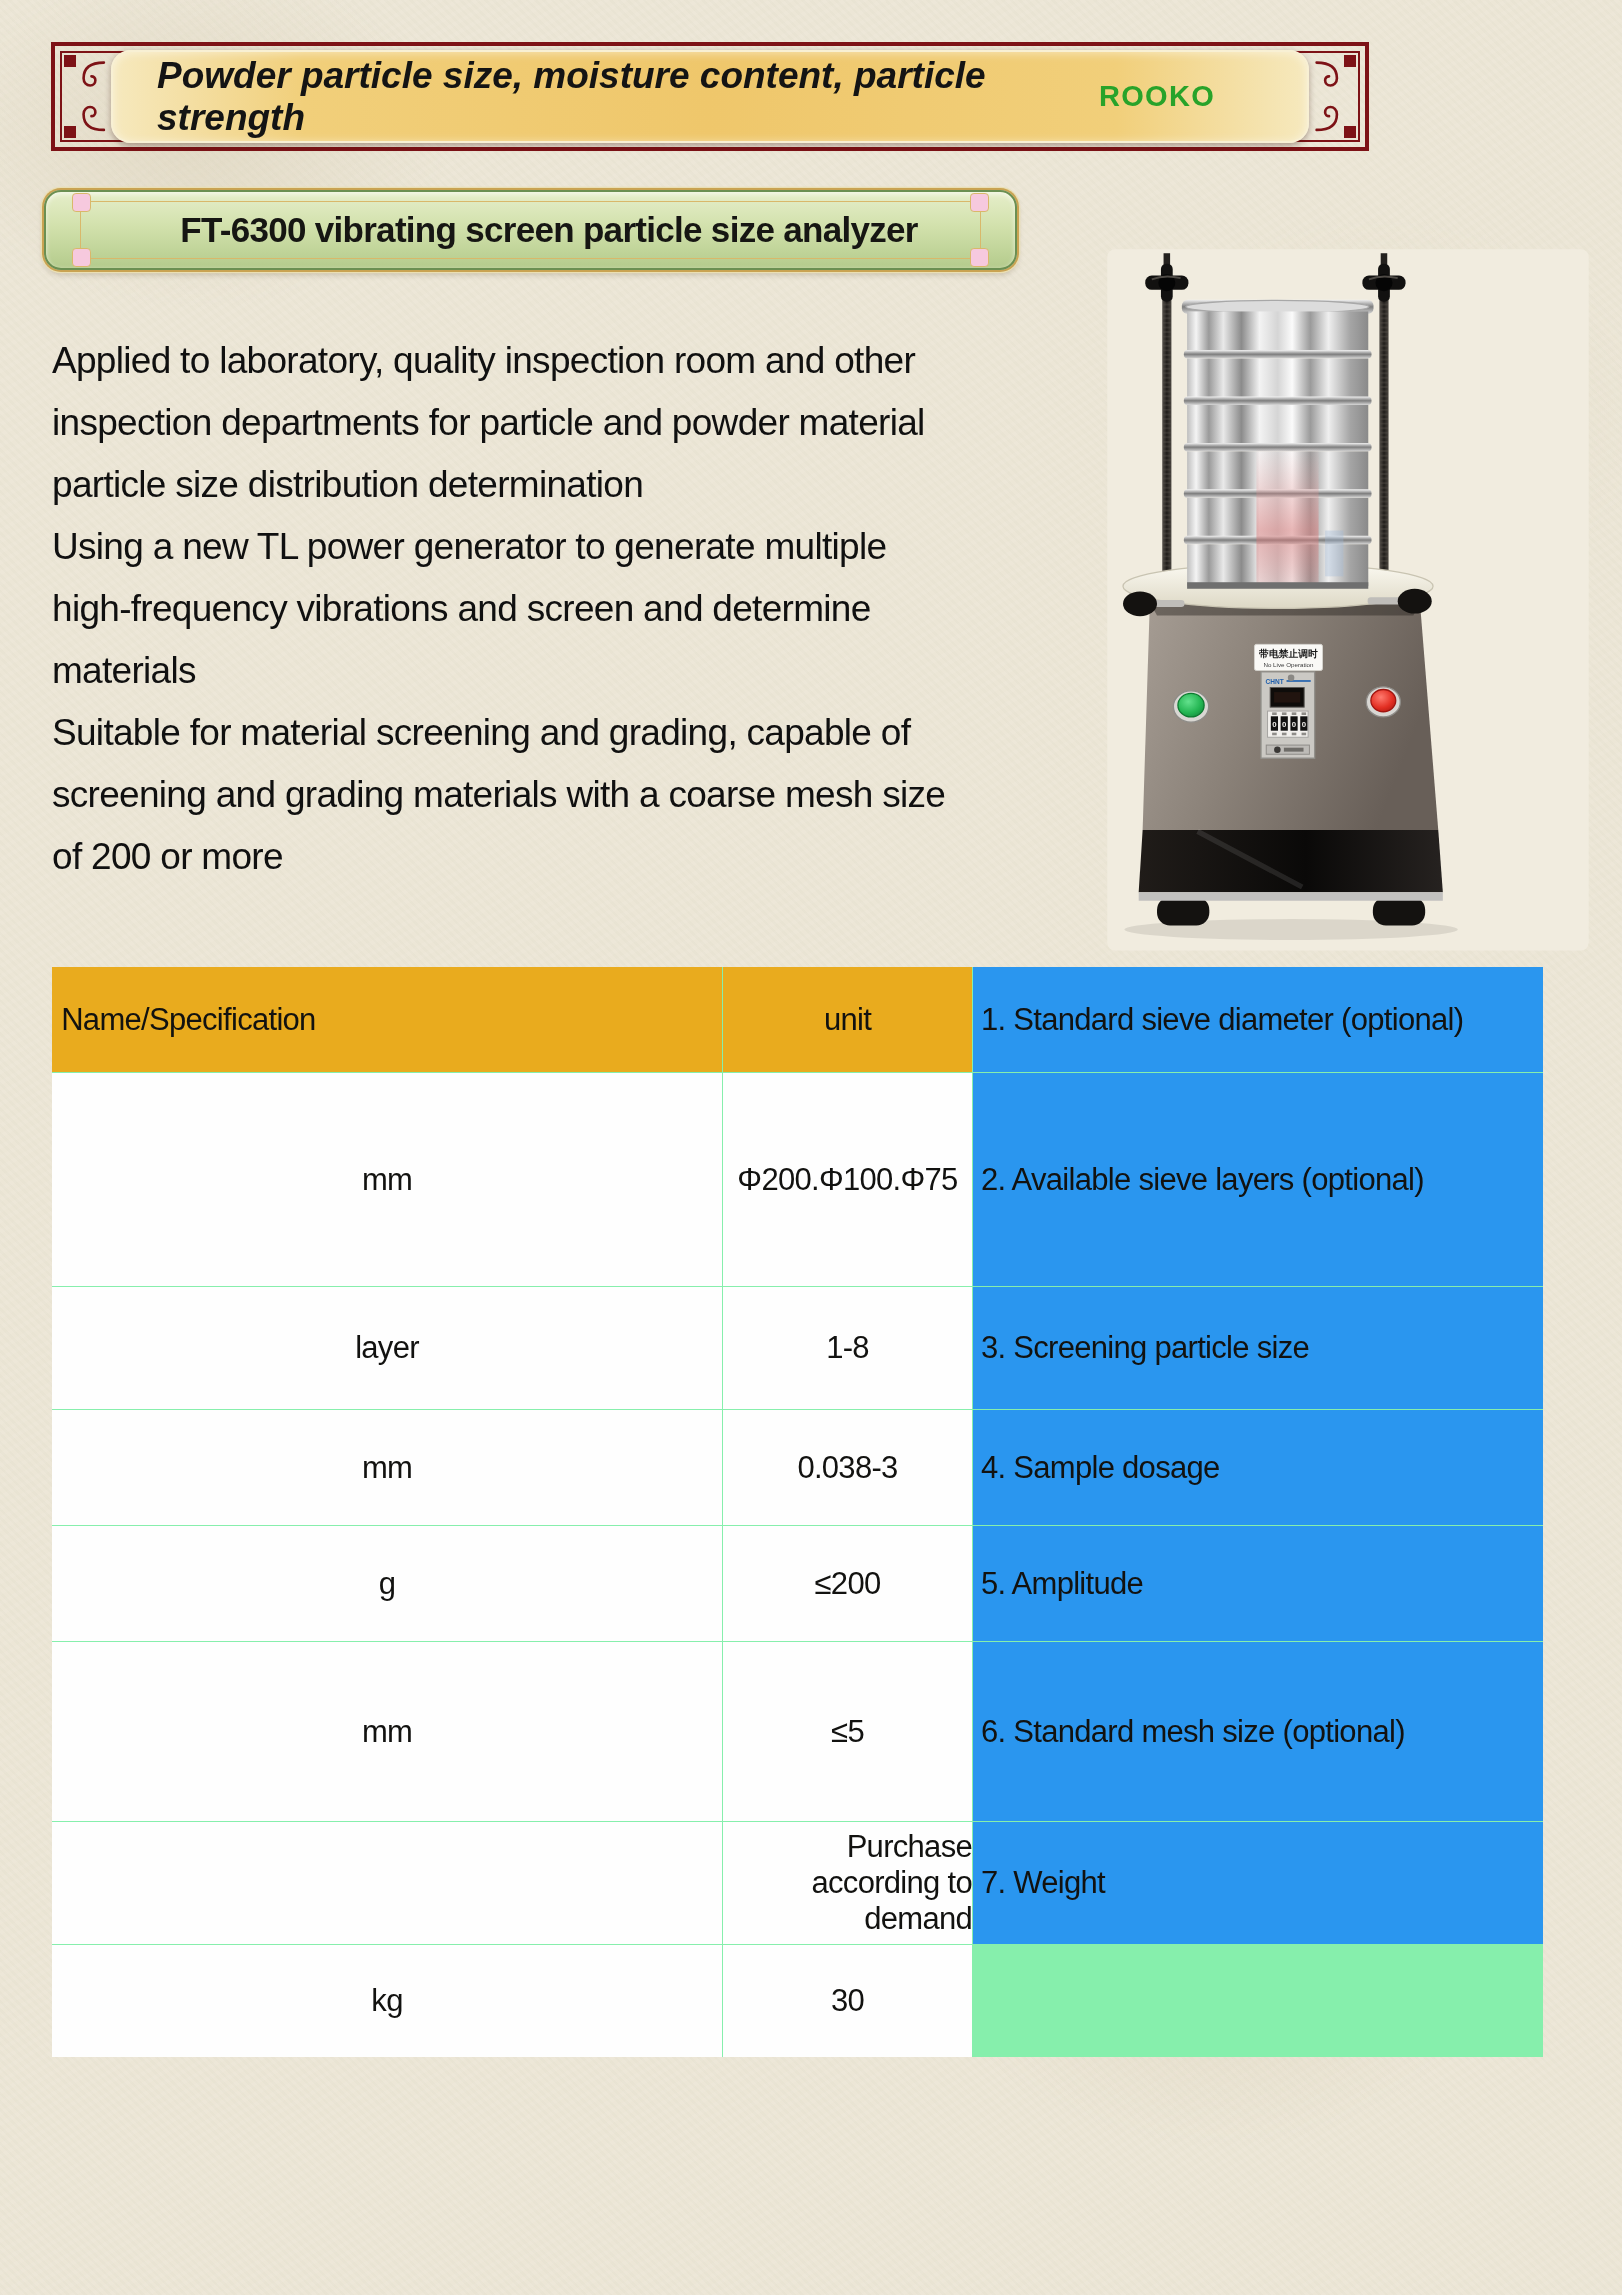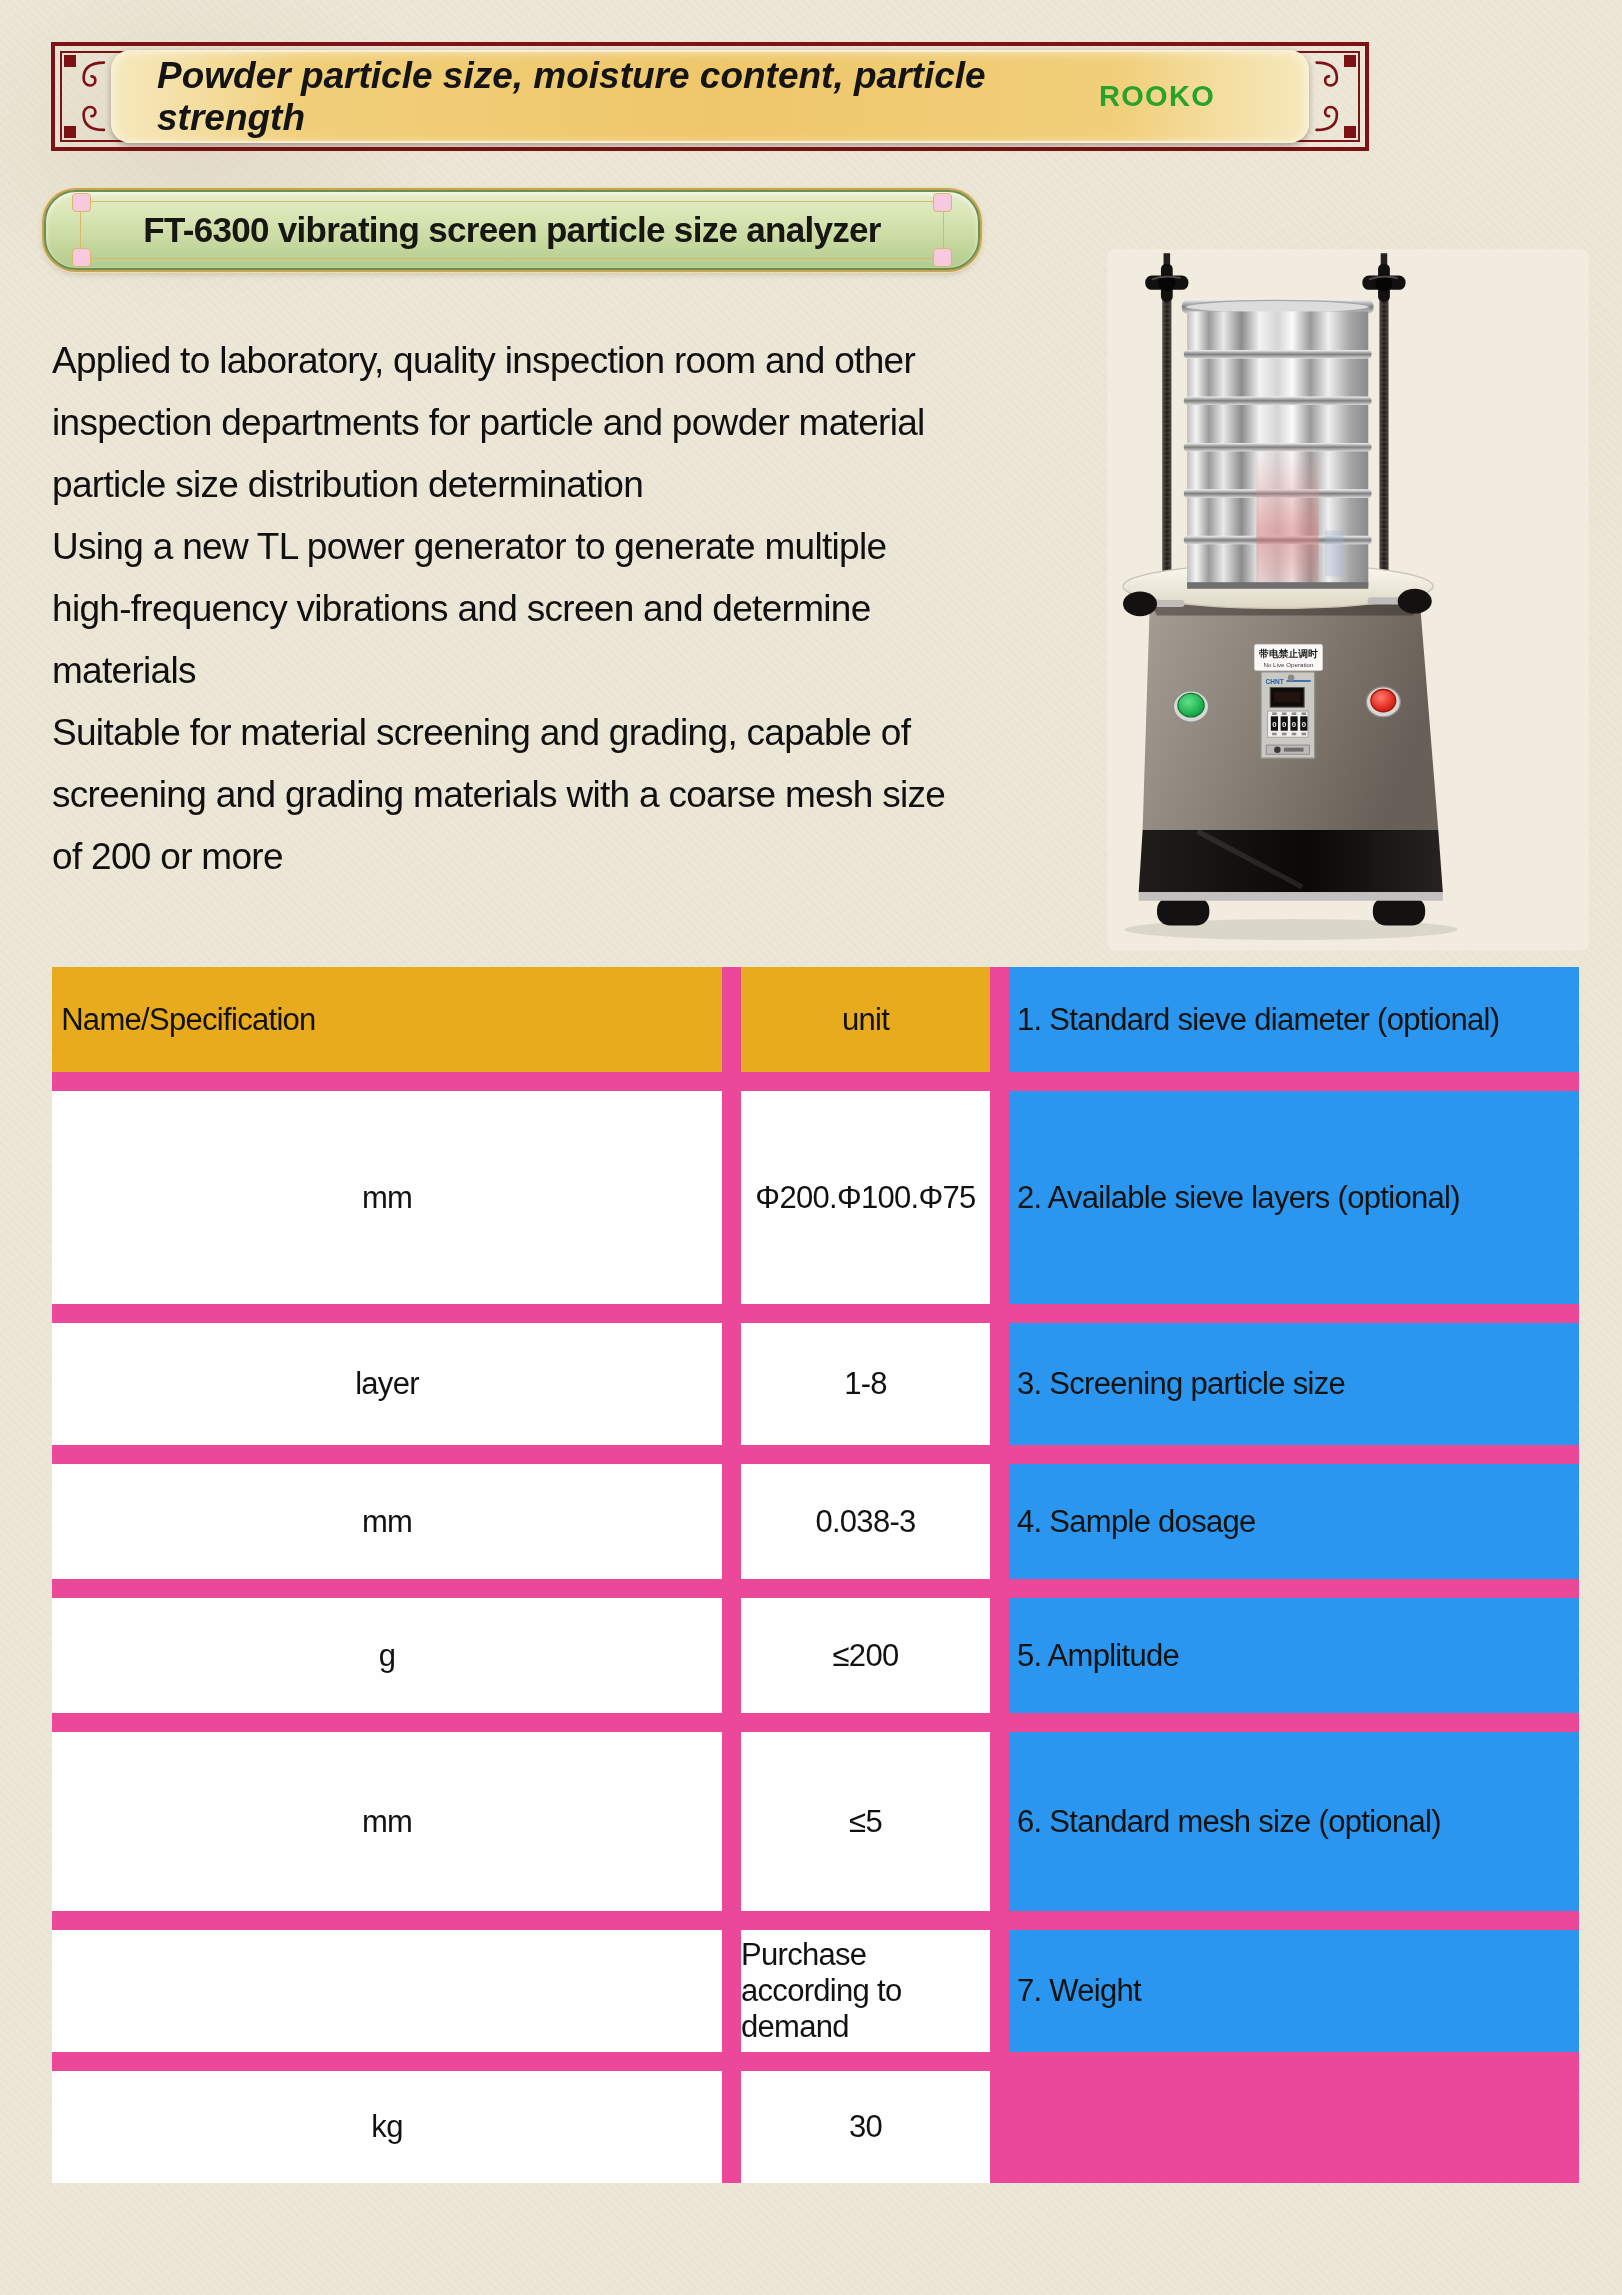--- a/index.html
+++ b/index.html
@@ -34,46 +34,46 @@
     border-radius:19.6px;border:2.6px solid #F8F0D4;
     background:linear-gradient(90deg,#F6E9BE 0%,#F1CF7A 16%,#EFC76B 50%,#F1CF7A 84%,#F6E9BE 100%);
     box-shadow:0 2.6px 5.9px rgba(60,20,10,.35), inset 0 1.3px 9.2px rgba(255,255,255,.5);
     display:flex;align-items:center;justify-content:space-between;
   }
   .banner-title{font-size:37px;font-weight:700;font-style:italic;color:#141414;margin-left:44px;letter-spacing:0;}
   .brand{font-size:29px;font-weight:800;color:#28A32A;margin-right:92px;letter-spacing:1.3px;}
 
   
   .pbanner{
-    position:absolute;left:44px;top:190px;width:932px;height:76px;border-radius:32px;
+    position:absolute;left:44px;top:190px;width:932px;height:76px;border-radius:17px;
     background:linear-gradient(180deg,#E6EECA 0%,#D2E1AC 45%,#B4CB8C 100%);
     border:2px solid #6B8F52;
     box-shadow:0 0 0 2px #C9A352, 0 0 0 3.3px #EADFB4, 0 3.3px 5.9px rgba(60,40,10,.25), inset 0 2px 5.2px rgba(255,255,255,.65);
-    display:flex;align-items:center;justify-content:center;
+    display:flex;align-items:center;justify-content:center;padding-left:37px;
   }
   .pbanner .goldline{position:absolute;left:34px;right:34px;top:9.2px;bottom:9.2px;border:1.3px solid #D9B86A;border-radius:10.5px;}
   .pin{position:absolute;width:17px;height:17px;background:#F6C9DE;border:1.3px solid #D9B86A;border-radius:3.9px;}
   .pin-tl{left:-9.2px;top:-9.2px;} .pin-tr{right:-9.2px;top:-9.2px;}
   .pin-bl{left:-9.2px;bottom:-9.2px;} .pin-br{right:-9.2px;bottom:-9.2px;}
   .pbanner-label{position:relative;font-size:35px;font-weight:600;color:#161613;letter-spacing:-0.7px;}
 
   
   .desc{position:absolute;left:52px;top:330px;width:1106px;
     font-size:37px;font-weight:500;color:#101010;line-height:62px;letter-spacing:-0.7px;}
   .desc span{display:block;}
 
   
   .photo{position:absolute;left:1106px;top:249px;width:484px;height:707px;}
 
   
   .spec-table{
     position:absolute;left:52px;top:967px;
     display:grid;grid-template-columns:670px 249px 570px;
     grid-template-rows:105px 213px 122px 115px 115px 179px 122px 112px;
-    gap:19px;background:#ec4899;
+    gap:1px;background:#86efac;text-align:right;
   }
   .cell{display:flex;align-items:center;font-size:31px;color:#121210;letter-spacing:-0.7px;}
   .hcell{background:#E9AB1E;}
   .ncell{background:#2A96EF;justify-content:flex-start;padding-left:7.9px;}
   .hname{justify-content:flex-start;padding-left:9.2px;}
   .ccenter{justify-content:center;}
   .wcell{background:#FEFEFE;justify-content:center;}
 </style>
 </head>
 <body>

